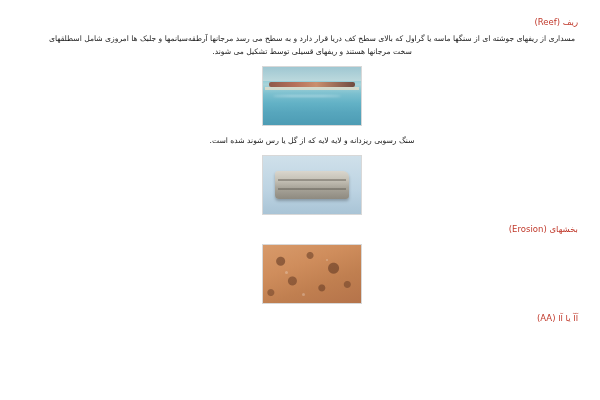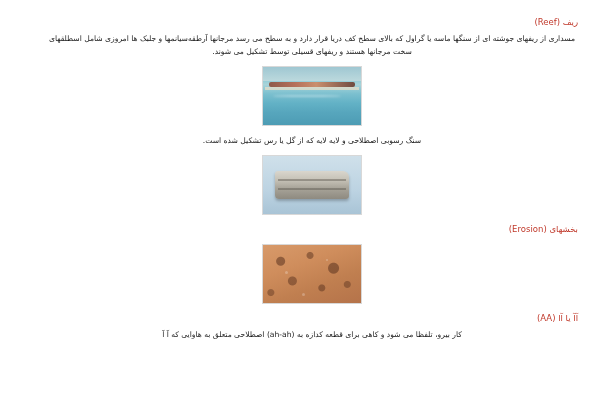--- a/index.html
+++ b/index.html
@@ -140,33 +140,32 @@
     <p class="body-text">مسداری از ریفهای  جوشته ای از سنگها ماسه یا گراول که بالای سطح کف دریا قرار دارد و به سطح می رسد مرجانها آرطقه‌سیانمها و جلبک ها  امروزی شامل اسطلقهای سخت مرجانها هستند و ریفهای قسیلی توسط تشکیل می شوند.</p>
     <div class="figure fig-reef">
       <div class="sky"></div>
       <div class="bar"></div>
       <div class="bar2"></div>
       <div class="foam"></div>
     </div>
   </div>
 
   <div class="entry">
-    <p class="body-text">سنگ رسوبی اصطلاحی و لایه لایه که از گل یا رس تشکیل شده است.</p>
+    <p class="body-text">سنگ رسوبی ریزدانه و لایه لایه که از گل یا رس شوند شده است.</p>
     <div class="figure fig-shale">
       <div class="rock"></div>
     </div>
   </div>
 
   <div class="entry">
     <p class="term">بخشهای (Erosion)</p>
     <div class="figure fig-erosion">
       <div class="speck" style="left:22%;top:44%;width:3px;height:3px;"></div>
       <div class="speck" style="left:64%;top:24%;width:2px;height:2px;"></div>
       <div class="speck" style="left:40%;top:82%;width:3px;height:3px;"></div>
     </div>
   </div>
 
   <div class="entry">
     <p class="term">آآ یا آا (AA)</p>
-    <p class="body-text">کار بیرو، تلفظا می شود و کاهی برای قطعه کدازه به (ah-ah) اصطلاحی متعلق به هاوایی که آ آ</p>
   </div>
 
 </div>
 
 </body></html>

